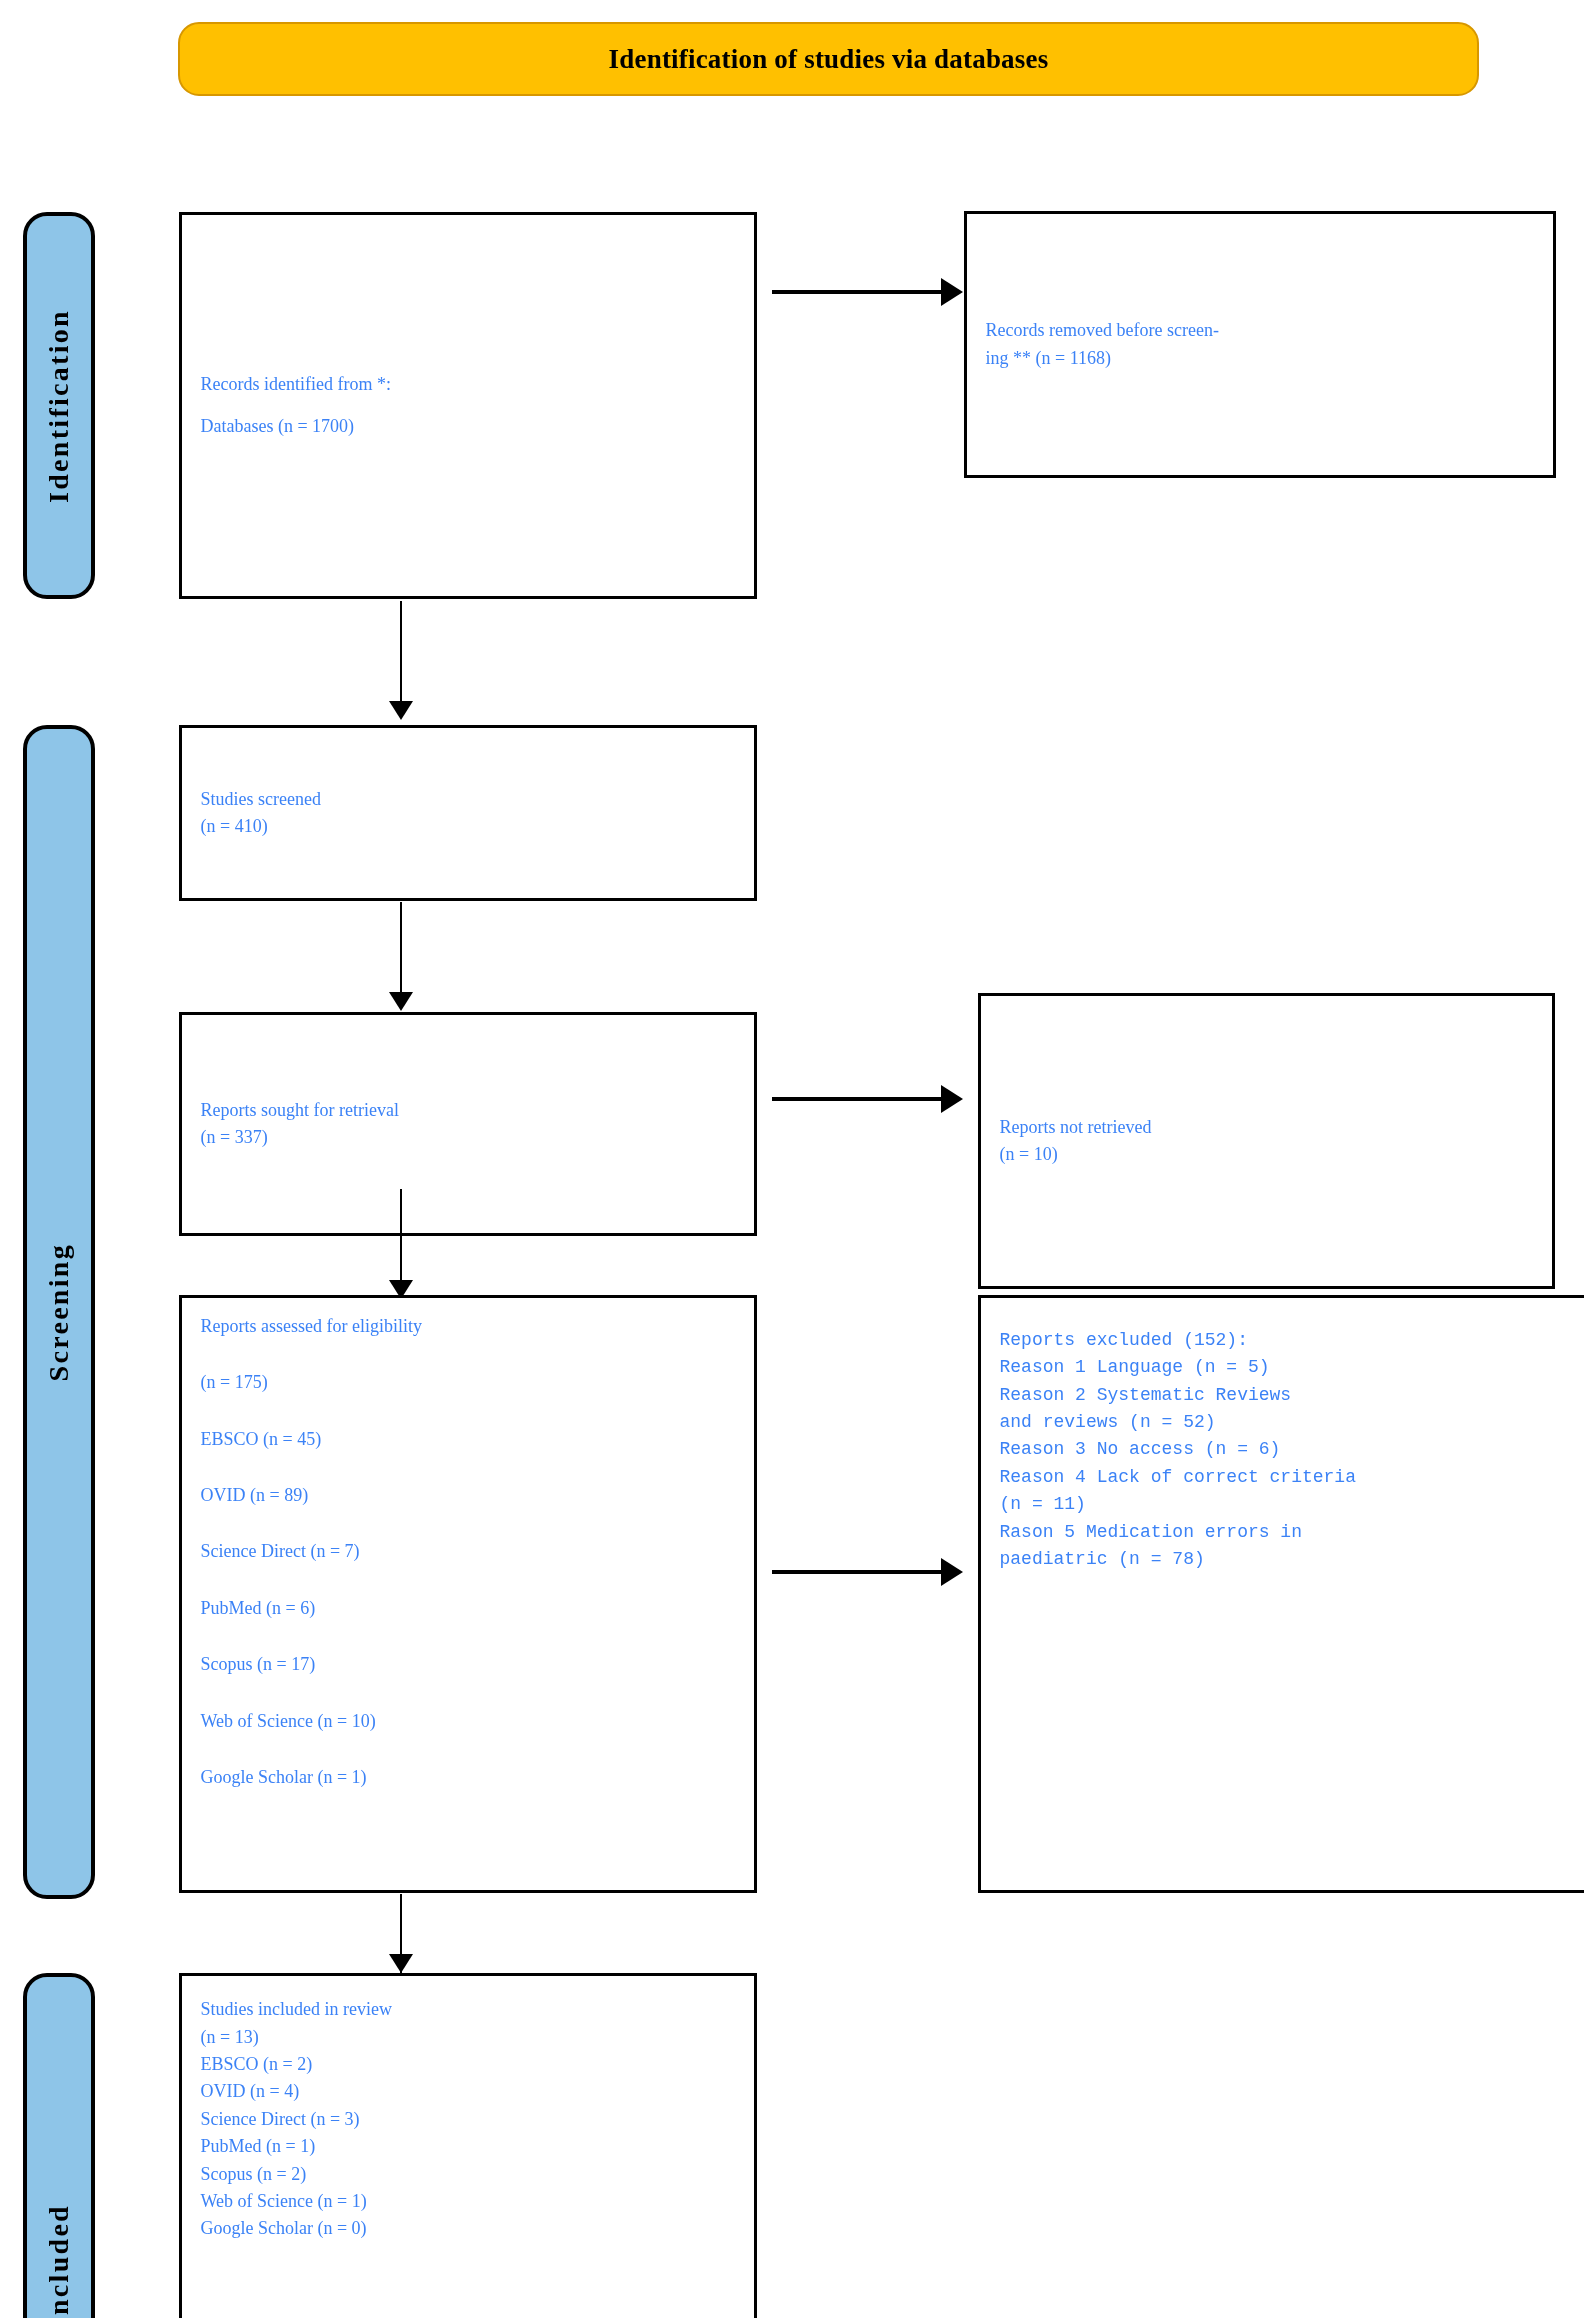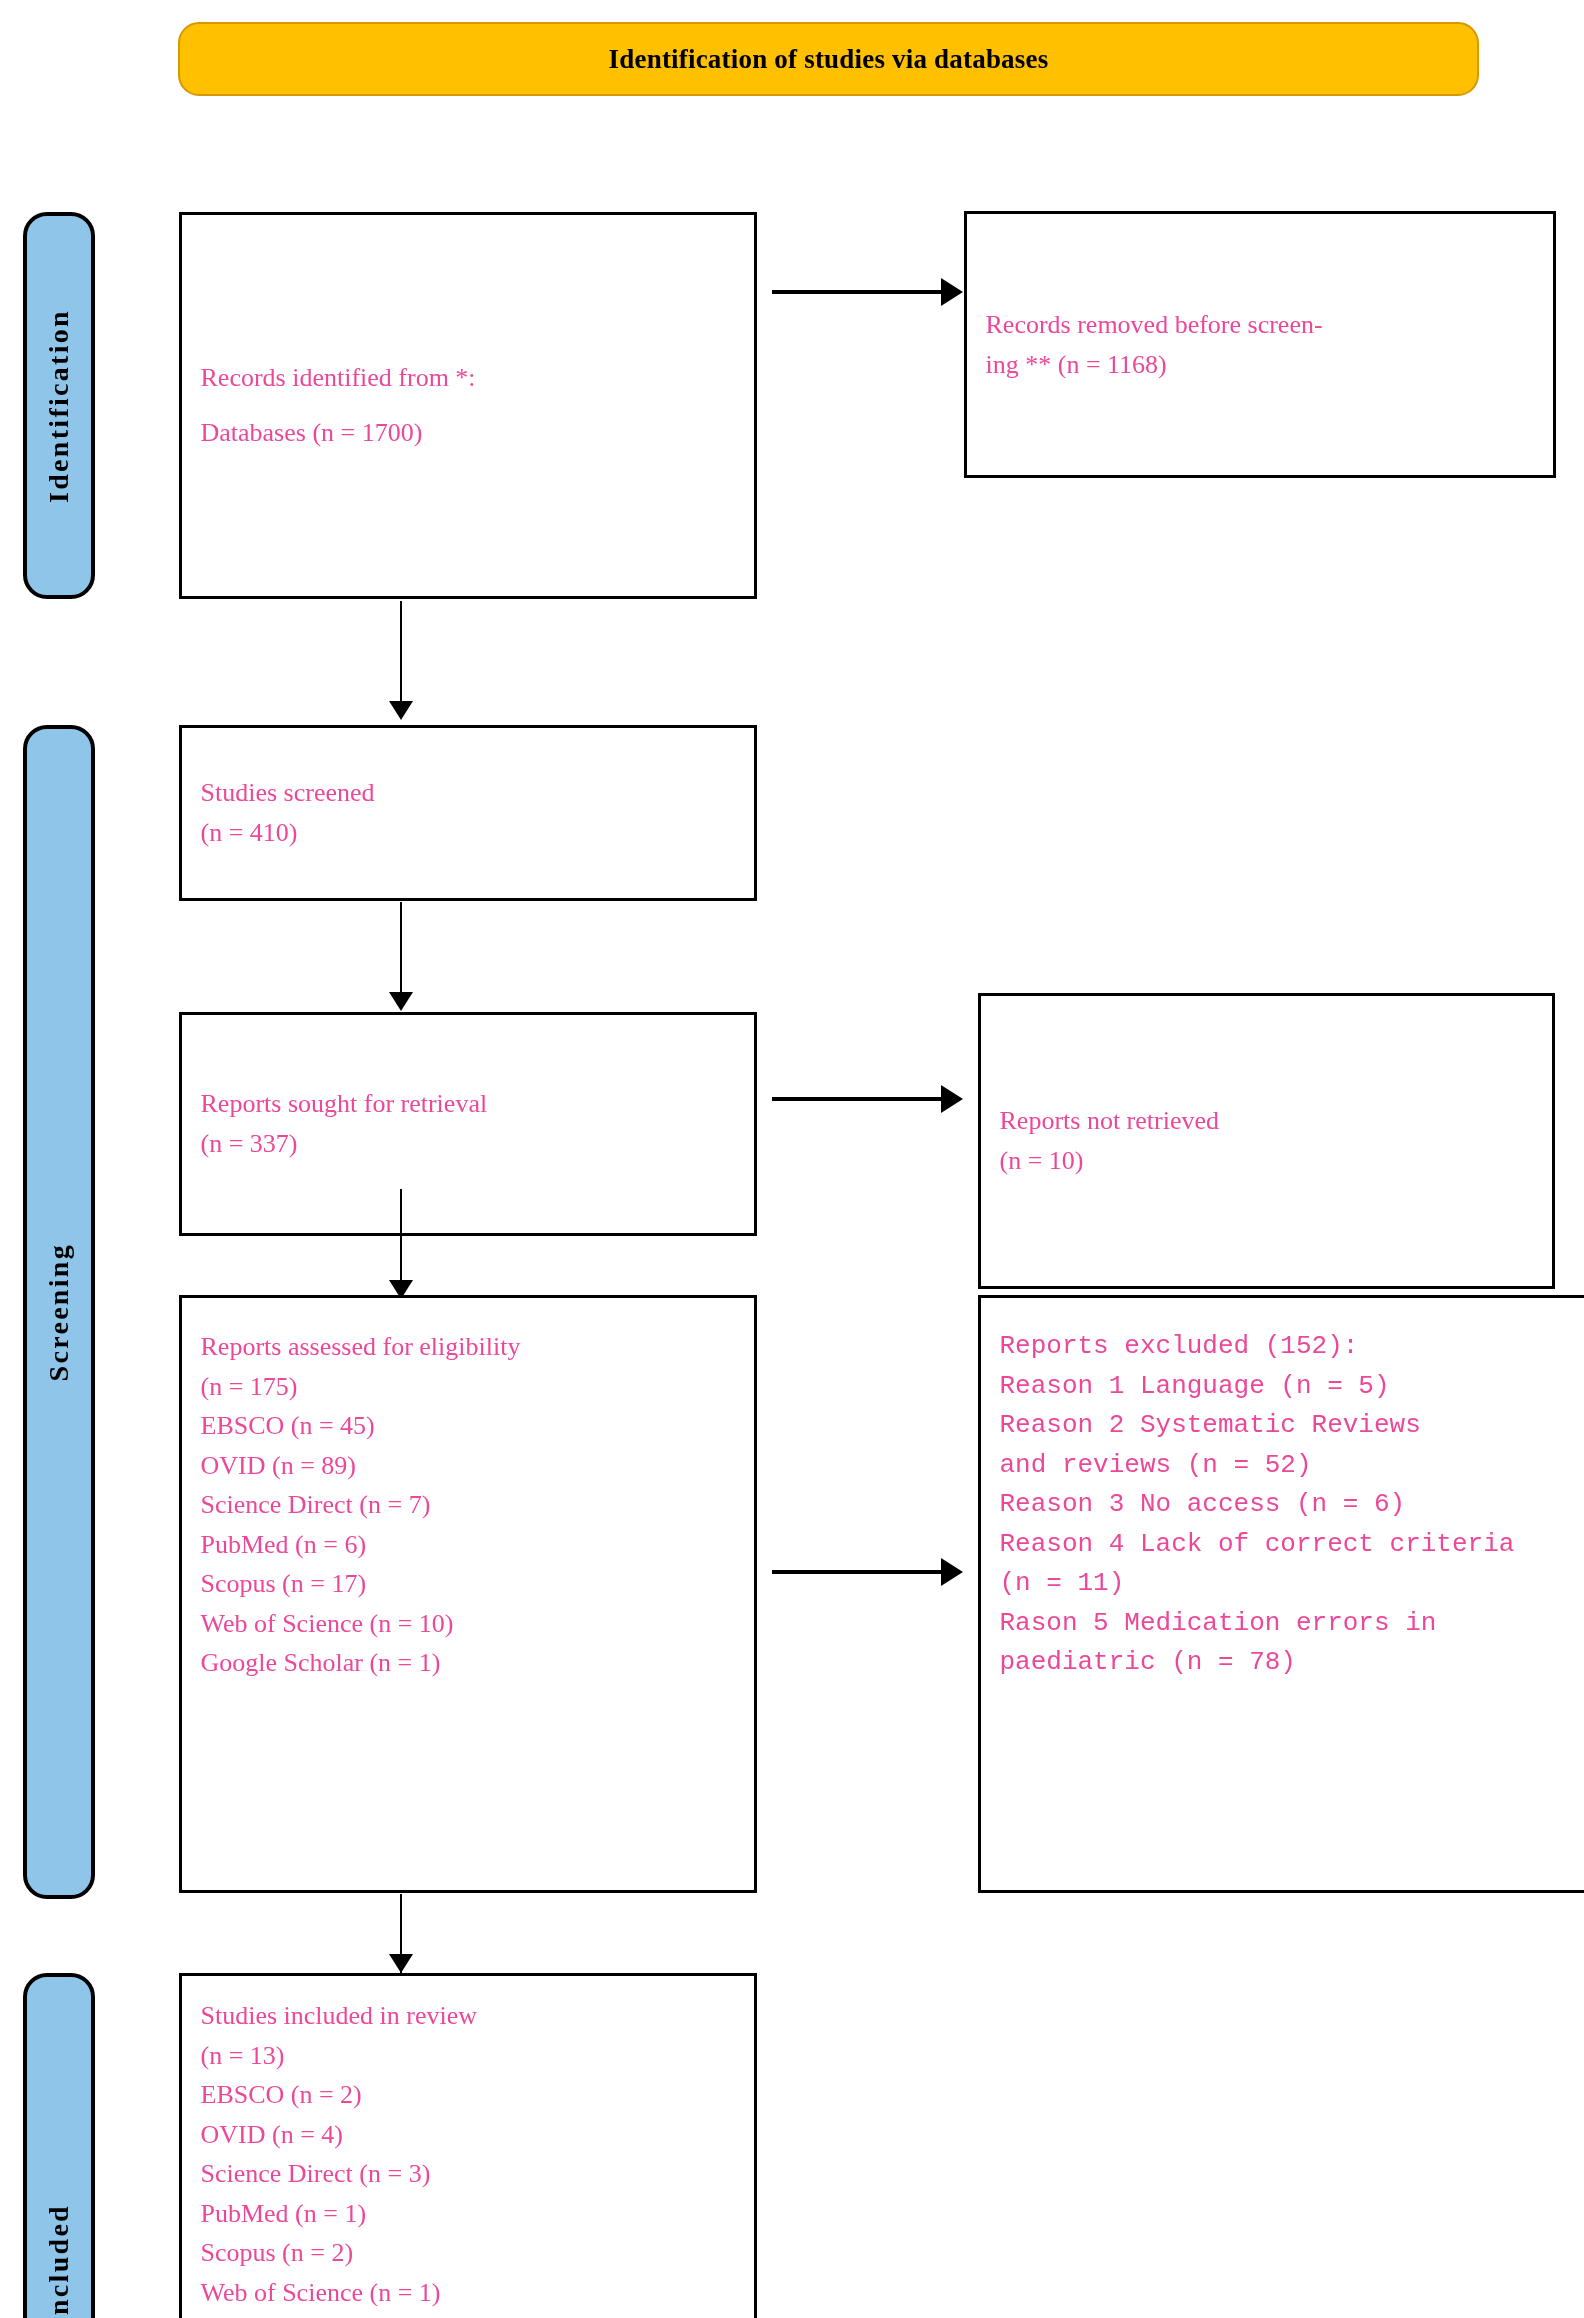--- a/index.html
+++ b/index.html
@@ -65,23 +65,23 @@
     box-sizing: border-box;
     padding: 16px 18.5px;
     display: flex;
     flex-direction: column;
     justify-content: center;
   }
   .node.top-align {
     justify-content: flex-start;
   }
   .node-line {
-    font-size: 26px;
+    font-size: 18px;
     line-height: 1.52;
-    color: #ec4899;
+    color: #3b82f6;
     white-space: pre-wrap;
   }
   .node-line.justify {
     text-align: justify;
     text-align-last: left;
   }
 
   
   .v-line {
     position: absolute;
@@ -164,21 +164,21 @@
   <div class="h-head" style="left:941px; top:1085px;"></div>
 
   <div class="node" style="left:978px; top:993px; width:577px; height:296px;">
     <div class="node-line">Reports not retrieved</div>
     <div class="node-line">(n = 10)</div>
   </div>
 
   <div class="v-line" style="left:400px; top:1189px; height:93px;"></div>
   <div class="v-head" style="left:389px; top:1280px;"></div>
 
-  <div class="node top-align" style="left:179px; top:1295px; width:578px; height:598px; padding-top:29px;">
+  <div class="node top-align" style="left:179px; top:1295px; width:578px; height:598px; padding-top:15px;gap:29px;">
     <div class="node-line">Reports assessed for eligibility</div>
     <div class="node-line">(n = 175)</div>
     <div class="node-line">EBSCO (n = 45)</div>
     <div class="node-line">OVID (n = 89)</div>
     <div class="node-line">Science Direct (n = 7)</div>
     <div class="node-line">PubMed (n = 6)</div>
     <div class="node-line">Scopus (n = 17)</div>
     <div class="node-line">Web of Science (n = 10)</div>
     <div class="node-line">Google Scholar (n = 1)</div>
   </div>

